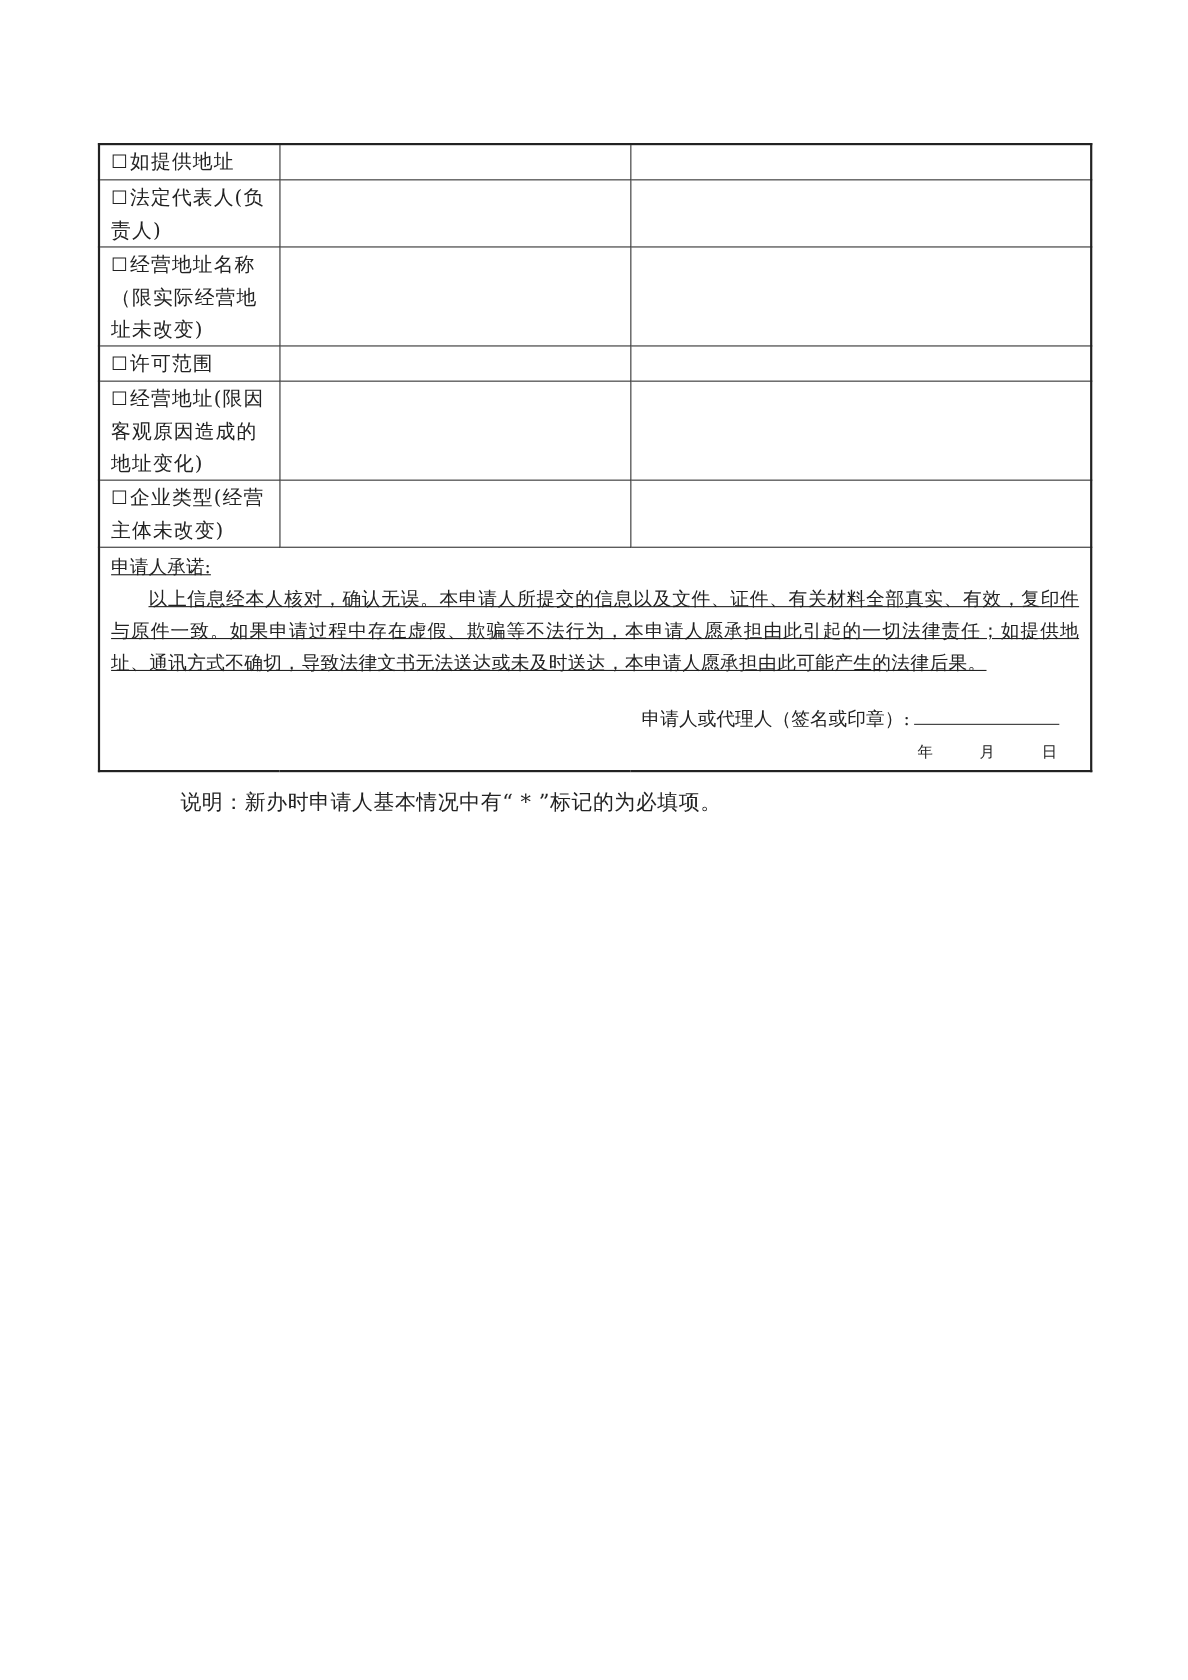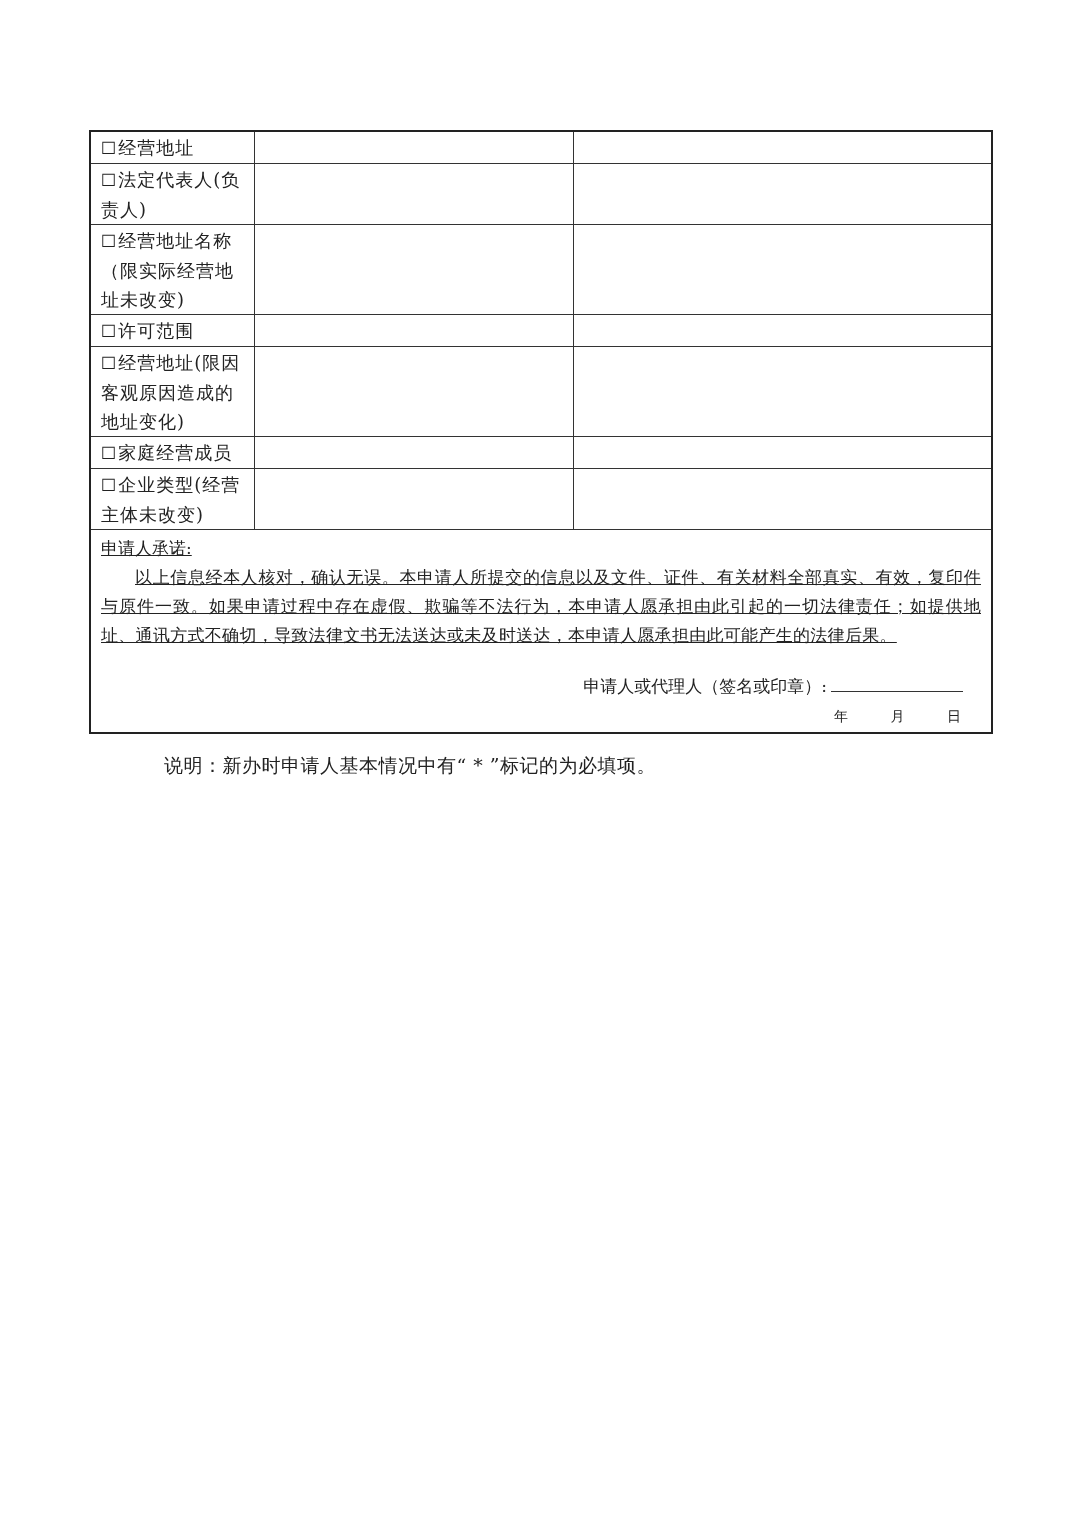--- a/index.html
+++ b/index.html
@@ -23,61 +23,56 @@
   .r6 { height: 29px; }
   .r7 { height: 57px; }
   .statement-cell { height: 198px; padding: 4px 10px 0 10px !important; font-size: 17px; line-height: 29px; position: relative; text-decoration: underline; }
   .statement-title { display: block; }
   .statement-body { display: block; text-indent: 34px; text-align: justify; letter-spacing: 0.3px; }
   .sign-line { position: absolute; right: 28px; top: 142px; font-size: 17px; text-align: right; }
   .sign-blank { display: inline-block; width: 132px; border-bottom: 1.5px solid #333; height: 18px; vertical-align: baseline; margin-left: 4px; }
   .date-line { position: absolute; right: 30px; top: 172px; font-size: 14px; }
   .date-line span { display: inline-block; margin-left: 38px; }
   .note {
-    position: absolute; left: 164px; top: 716px; font-size: 19px; letter-spacing: 0.5px; margin-top: 37px;
+    position: absolute; left: 164px; top: 716px; font-size: 19px; letter-spacing: 0.5px;
   }
   .checkbox-glyph { font-family: "DejaVu Sans", sans-serif; font-size: 17px; margin-right: 1px; }
 </style>
 </head>
 <body>
 
 <table class="form-table">
   <colgroup>
       <col class="c1">
       <col class="c2">
       <col class="c3">
     </colgroup>
   <tbody>
       <tr class="r1">
-    <td class="label-cell"><span class="checkbox-glyph">☐</span><span class="wrap">经营地址</span></td>
+    <td class="label-cell"><span class="checkbox-glyph">☐</span><span class="wrap">如提供地址</span></td>
     <td></td>
     <td></td>
   </tr>
   <tr class="r2">
     <td class="label-cell"><span class="checkbox-glyph">☐</span><span class="wrap">法定代表人(负责人)</span></td>
     <td></td>
     <td></td>
   </tr>
   <tr class="r3">
     <td class="label-cell"><span class="checkbox-glyph">☐</span><span class="wrap">经营地址名称（限实际经营地址未改变)</span></td>
     <td></td>
     <td></td>
   </tr>
   <tr class="r4">
     <td class="label-cell"><span class="checkbox-glyph">☐</span><span class="wrap">许可范围</span></td>
     <td></td>
     <td></td>
   </tr>
   <tr class="r5">
     <td class="label-cell"><span class="checkbox-glyph">☐</span><span class="wrap">经营地址(限因客观原因造成的地址变化)</span></td>
-    <td></td>
-    <td></td>
-  </tr>
-  <tr class="r6">
-    <td class="label-cell"><span class="checkbox-glyph">☐</span><span class="wrap">家庭经营成员</span></td>
     <td></td>
     <td></td>
   </tr>
   <tr class="r7">
     <td class="label-cell"><span class="checkbox-glyph">☐</span><span class="wrap">企业类型(经营主体未改变)</span></td>
     <td></td>
     <td></td>
   </tr>
   <tr>
     <td colspan="3" class="statement-cell">

